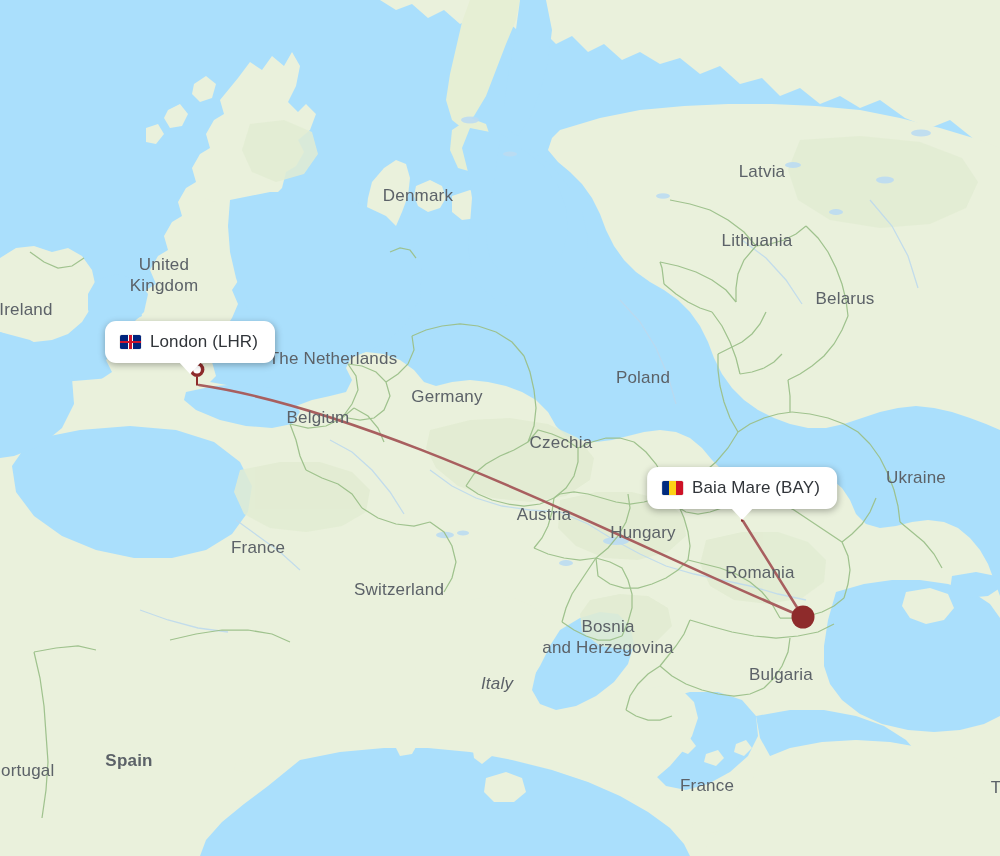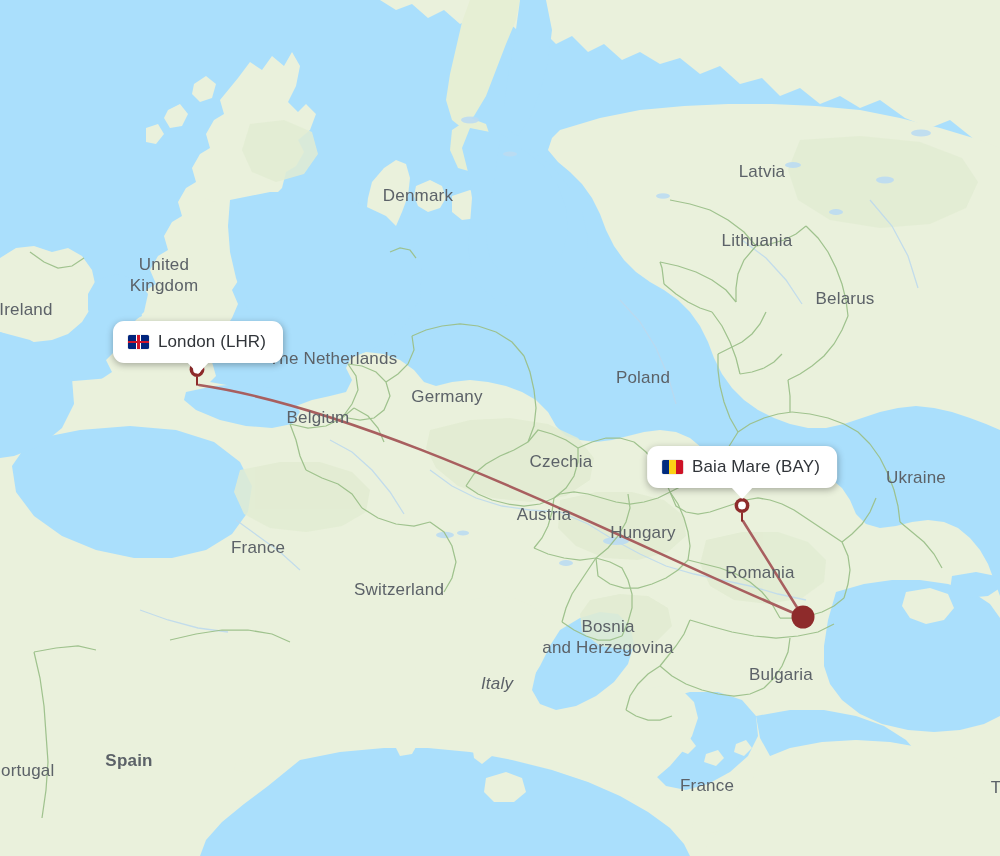--- a/index.html
+++ b/index.html
@@ -361,21 +361,21 @@
   <div class="country-label two-line" style="left:164px;top:275px;">United
 Kingdom</div>
   <div class="country-label" style="left:418px;top:196px;">Denmark</div>
   <div class="country-label" style="left:762px;top:172px;">Latvia</div>
   <div class="country-label" style="left:757px;top:241px;">Lithuania</div>
   <div class="country-label" style="left:845px;top:299px;">Belarus</div>
   <div class="country-label" style="left:643px;top:366px;margin-top:12px;">Poland</div>
   <div class="country-label" style="left:333px;top:359px;">The Netherlands</div>
   <div class="country-label" style="left:447px;top:397px;">Germany</div>
   <div class="country-label" style="left:318px;top:418px;">Belgium</div>
-  <div class="country-label" style="left:561px;top:443px;margin-top:19px;">Czechia</div>
+  <div class="country-label" style="left:561px;top:443px;">Czechia</div>
   <div class="country-label" style="left:916px;top:478px;">Ukraine</div>
   <div class="country-label" style="left:544px;top:515px;">Austria</div>
   <div class="country-label" style="left:643px;top:533px;">Hungary</div>
   <div class="country-label" style="left:399px;top:546px;margin-top:44px;">Switzerland</div>
   <div class="country-label" style="left:258px;top:548px;">France</div>
   <div class="country-label" style="left:760px;top:573px;">Romania</div>
   <div class="country-label two-line" style="left:608px;top:637px;text-align:center;">Bosnia
 and Herzegovina</div>
   <div class="country-label" style="left:497px;top:684px;font-style:italic;">Italy</div>
   <div class="country-label" style="left:781px;top:675px;">Bulgaria</div>
@@ -391,25 +391,25 @@
   </svg>
 
   <svg class="map-pin" viewBox="0 0 19 25" style="left:742px;top:522px;">
     <path d="M9.5,24.5 C9.5,24.5 9.5,16 9.5,16" stroke="#8e2b2b" stroke-width="2" fill="none"></path>
     <circle cx="9.5" cy="8.5" r="7.4" fill="#8e2b2b"></circle>
     <circle cx="9.5" cy="8.5" r="3.9" fill="#ffffff"></circle>
   </svg>
 
   <div class="endpoint-dot" style="left:803px;top:617px;"></div>
 
-  <div class="place-popup" style="left:198px;top:363px;">
+  <div class="place-popup" style="left:190px;top:363px;">
     <span class="flag flag-gb"></span>
     <span class="plabel">London (LHR)</span>
     <span class="tip"></span>
   </div>
 
-  <div class="place-popup" style="left:742px;top:488px;text-align:center;">
+  <div class="place-popup" style="left:742px;top:509px;text-align:center;">
     <span class="flag flag-ro"></span>
     <span class="plabel">Baia Mare (BAY)</span>
     <span class="tip"></span>
   </div>
 
 </div>
 
 </body></html>

